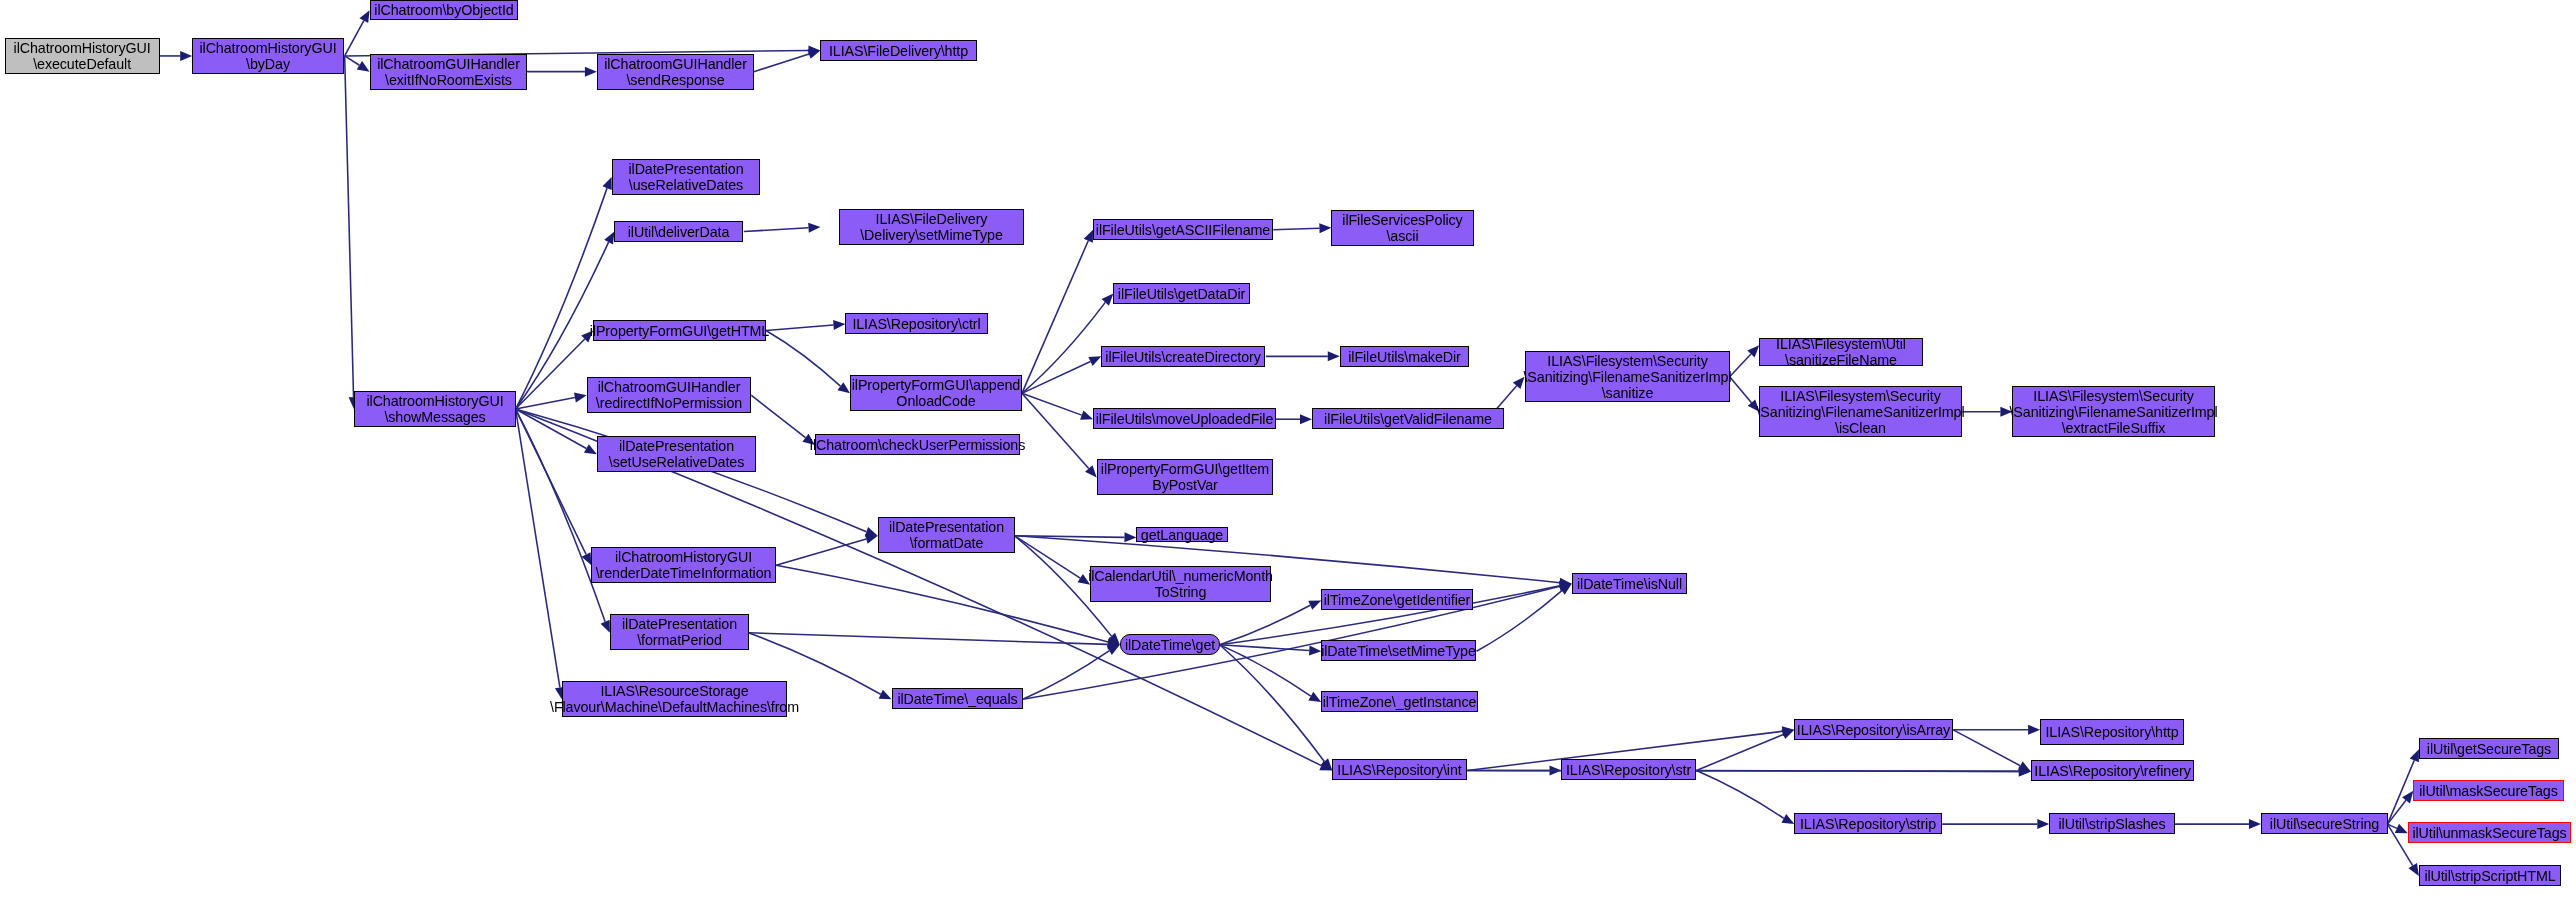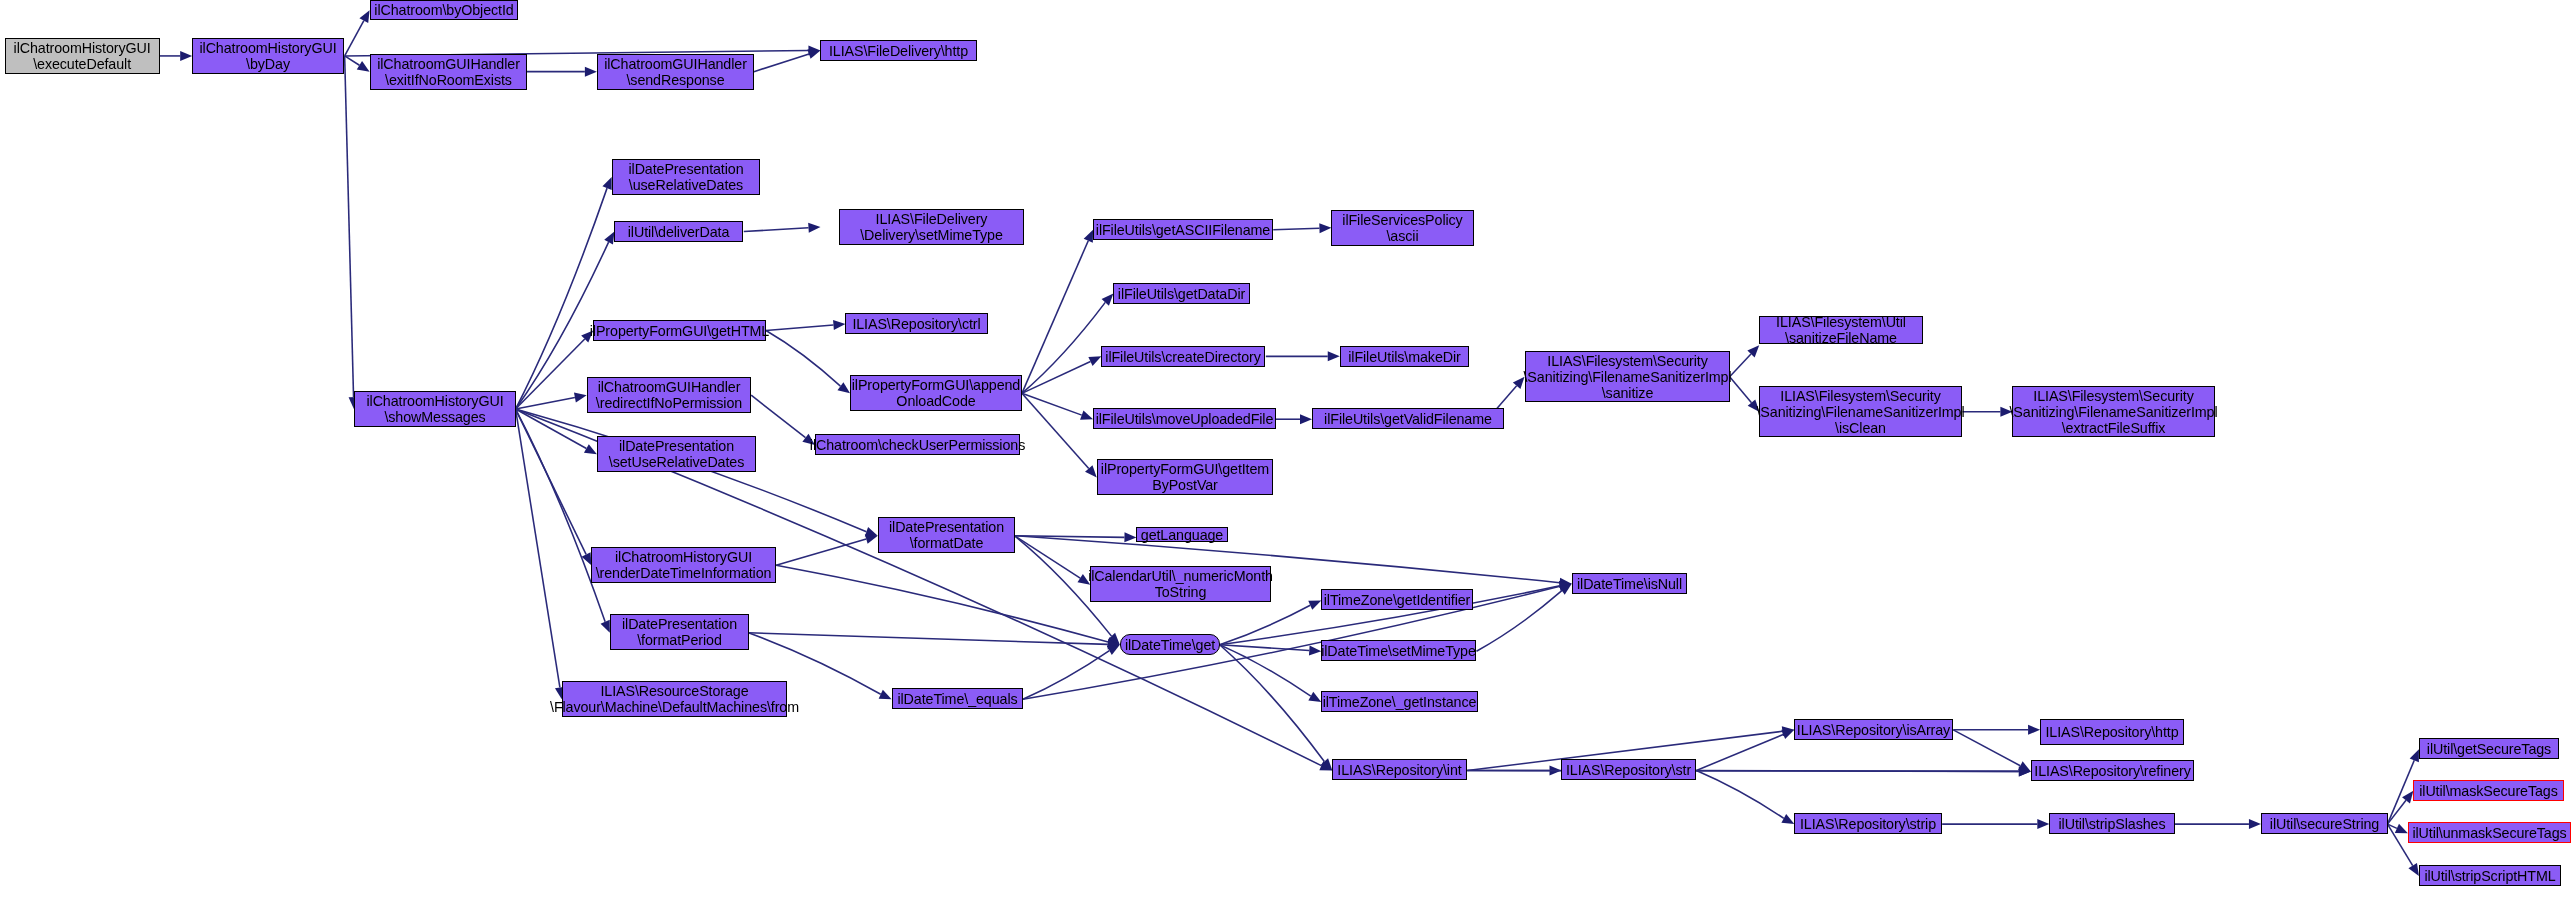--- a/index.html
+++ b/index.html
@@ -222,21 +222,21 @@
       <div class="node-box" style="left: 1093px; top: 408px; width: 183px; height: 21px;">ilFileUtils\moveUploadedFile</div>
       <div class="node-box" style="left: 1097px; top: 459px; width: 176px; height: 36px;">ilPropertyFormGUI\getItem
 ByPostVar</div>
       <div class="node-box" style="left: 1331px; top: 210px; width: 143px; height: 36px;">ilFileServicesPolicy
 \ascii</div>
       <div class="node-box" style="left: 1340px; top: 346px; width: 129px; height: 21px;">ilFileUtils\makeDir</div>
       <div class="node-box" style="left: 1312px; top: 408px; width: 192px; height: 21px;">ilFileUtils\getValidFilename</div>
       <div class="node-box" style="left: 1525px; top: 351px; width: 205px; height: 51px;">ILIAS\Filesystem\Security
 \Sanitizing\FilenameSanitizerImpl
 \sanitize</div>
-      <div class="node-box" style="left: 1759px; top: 316px; width: 164px; height: 28px;">ILIAS\Filesystem\Util
+      <div class="node-box" style="left: 1759px; top: 338px; width: 164px; height: 28px;">ILIAS\Filesystem\Util
 \sanitizeFileName</div>
       <div class="node-box" style="left: 1759px; top: 386px; width: 203px; height: 51px;">ILIAS\Filesystem\Security
 \Sanitizing\FilenameSanitizerImpl
 \isClean</div>
       <div class="node-box" style="left: 2012px; top: 386px; width: 203px; height: 51px;">ILIAS\Filesystem\Security
 \Sanitizing\FilenameSanitizerImpl
 \extractFileSuffix</div>
       <div class="node-box" style="left: 591px; top: 547px; width: 185px; height: 36px;">ilChatroomHistoryGUI
 \renderDateTimeInformation</div>
       <div class="node-box" style="left: 878px; top: 517px; width: 137px; height: 36px;">ilDatePresentation

